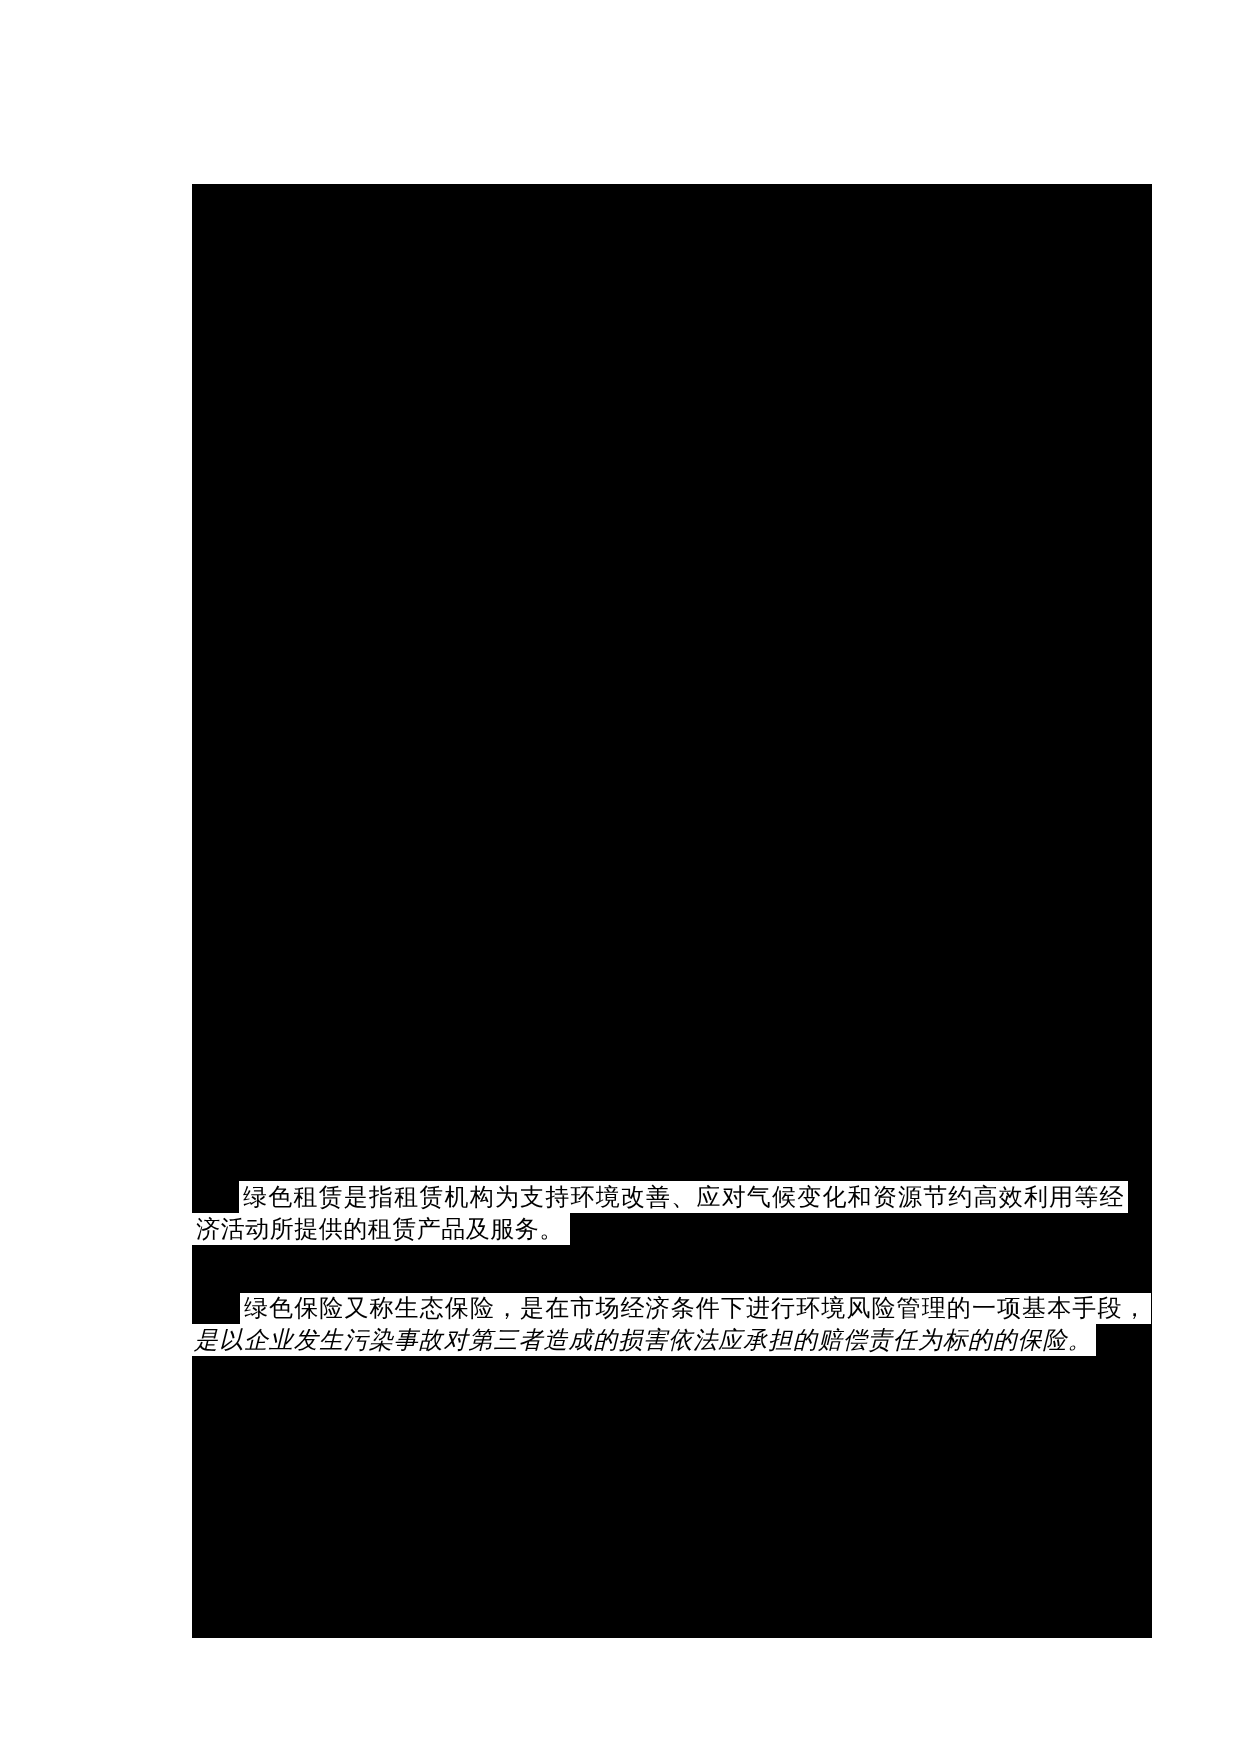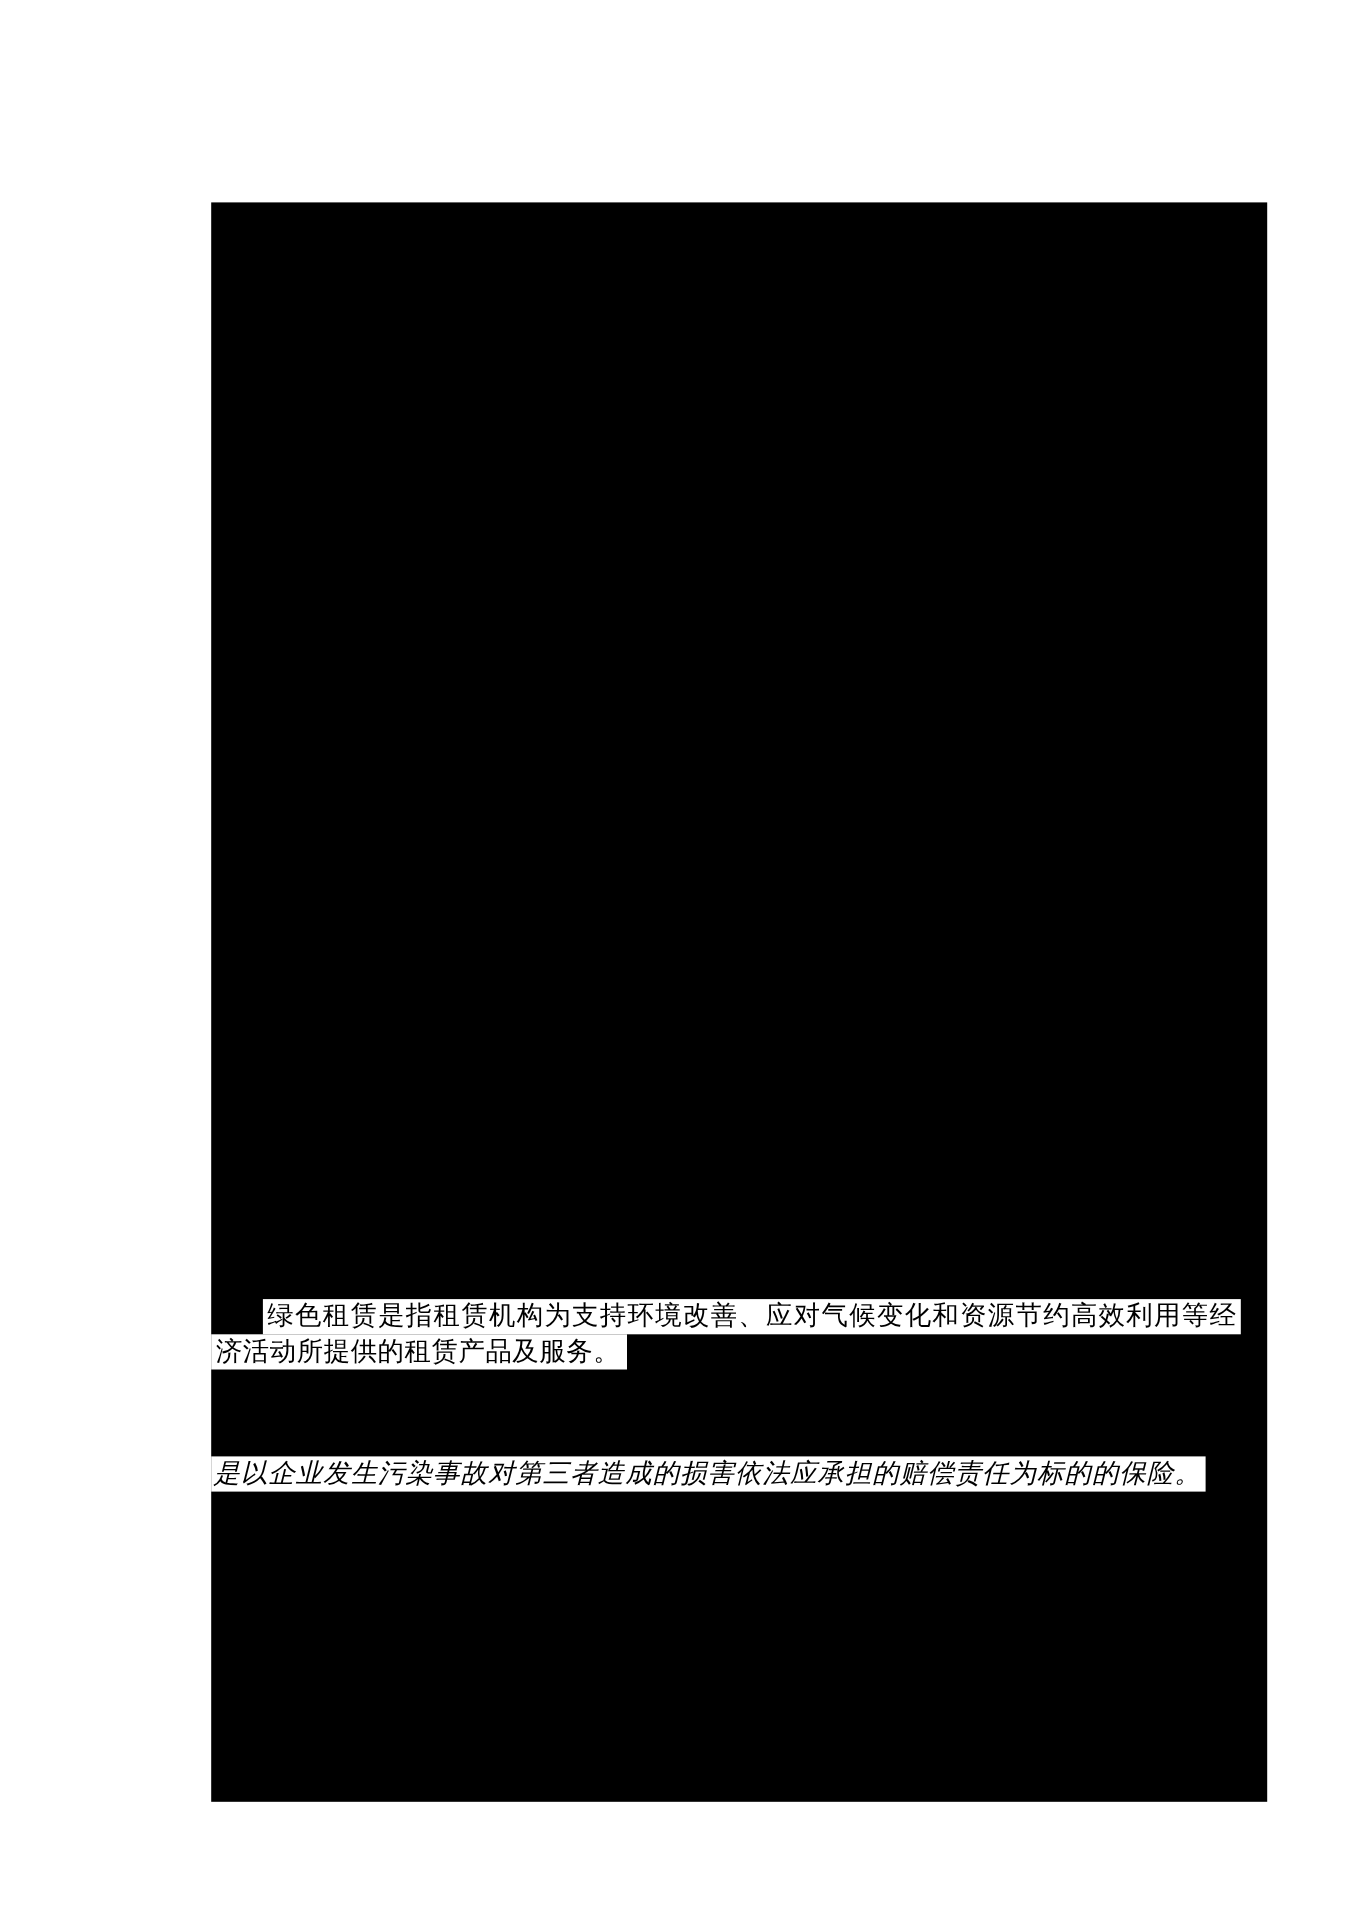--- a/index.html
+++ b/index.html
@@ -69,16 +69,17 @@
 <body>
 
 <div class="canvas">
 
   <div class="page-black"></div>
 
   <div class="hl-line hl-justify p1l1">绿色租赁是指租赁机构为支持环境改善、应对气候变化和资源节约高效利用等经</div>
 
   <div class="hl-line p1l2">济活动所提供的租赁产品及服务。</div>
 
+  <div class="hl-line hl-justify p2l1">绿色保险又称生态保险，是在市场经济条件下进行环境风险管理的一项基本手段，</div>
 
   <div class="hl-line hl-justify p2l2">是以企业发生污染事故对第三者造成的损害依法应承担的赔偿责任为标的的保险。</div>
 
 </div>
 
 </body></html>

